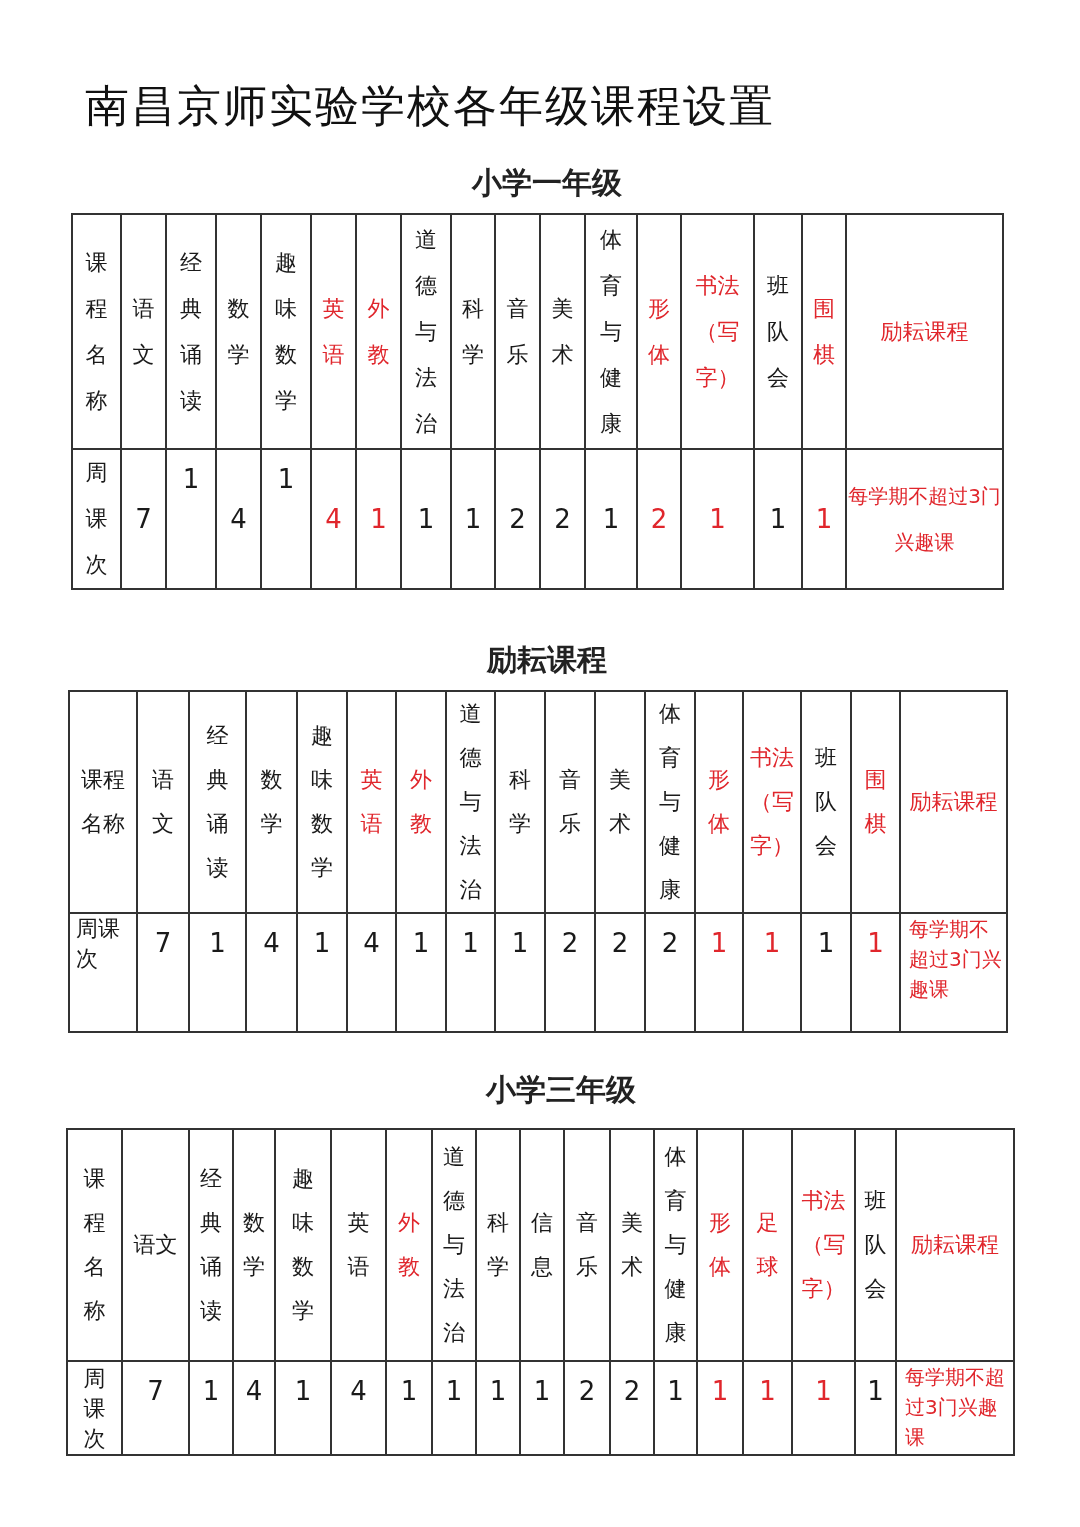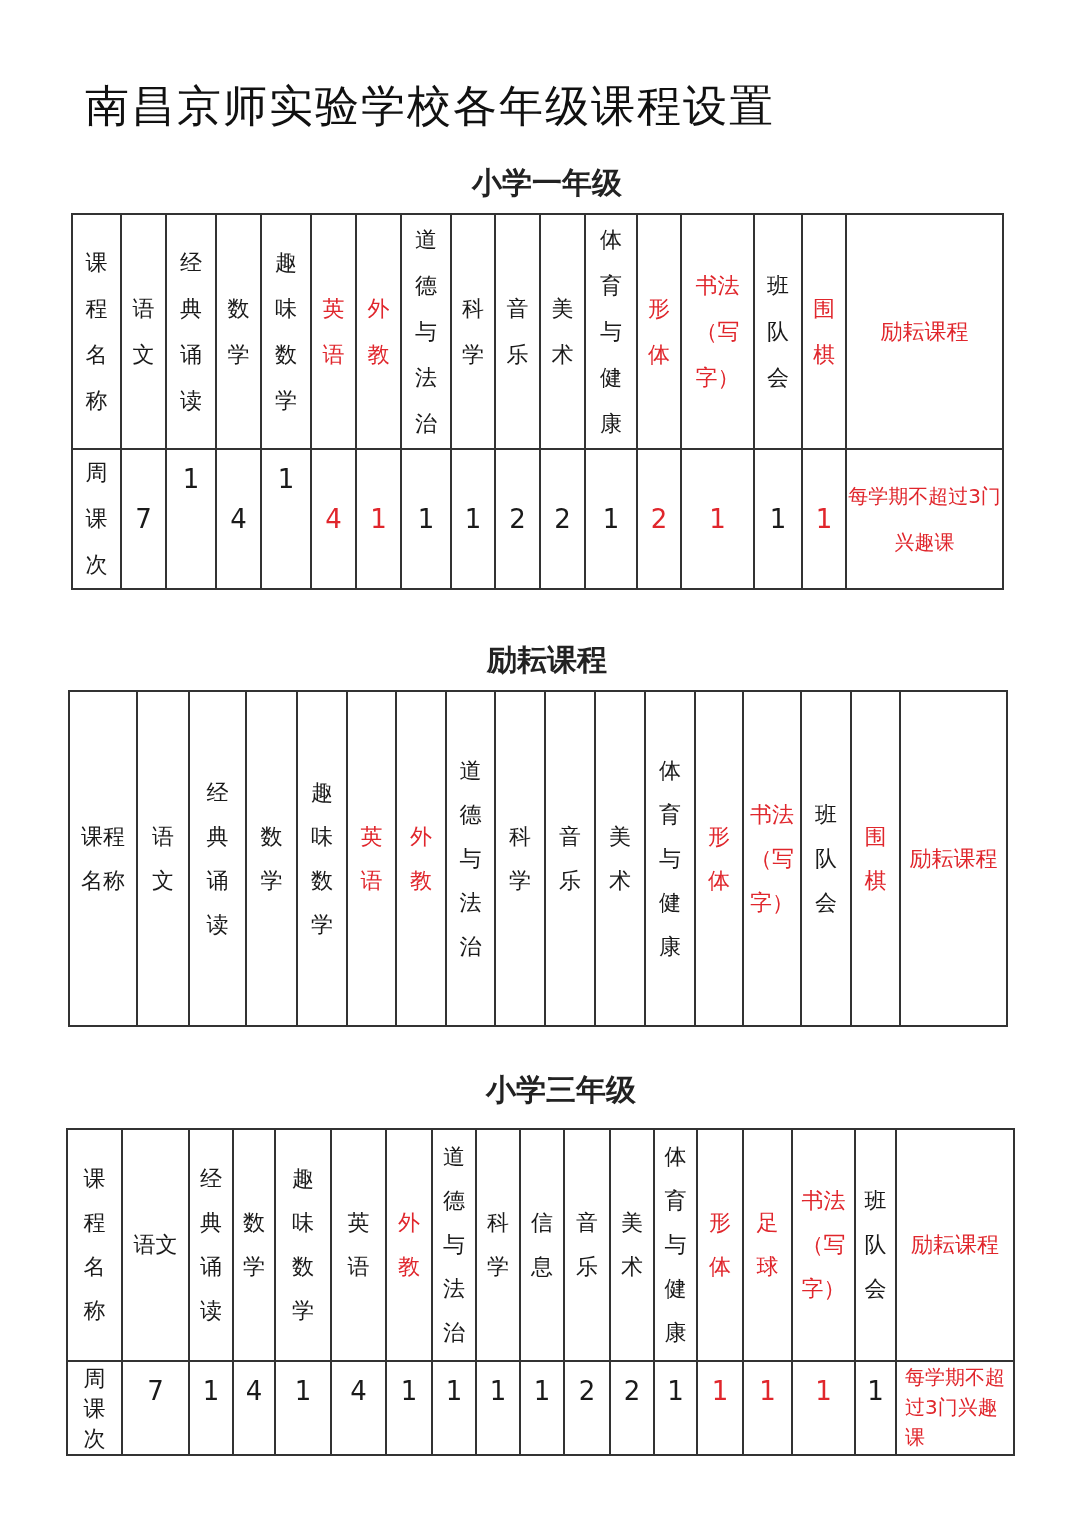--- a/index.html
+++ b/index.html
@@ -253,20 +253,42 @@
           <span>班</span>
           <span>队</span>
           <span>会</span>
         </td>
     <td class="hdr red">
           <span>围</span>
           <span>棋</span>
         </td>
     <td class="hdr red">励耘课程</td>
   </tr>
+  <tr style="height:119px;">
+    <td class="rowlabel">
+          <span style="display:block">周课</span>
+          <span style="display:block">次</span>
+        </td>
+    <td class="val">7</td>
+    <td class="val">1</td>
+    <td class="val">4</td>
+    <td class="val">1</td>
+    <td class="val">4</td>
+    <td class="val">1</td>
+    <td class="val">1</td>
+    <td class="val">1</td>
+    <td class="val">2</td>
+    <td class="val">2</td>
+    <td class="val">2</td>
+    <td class="val red">1</td>
+    <td class="val red">1</td>
+    <td class="val">1</td>
+    <td class="val red">1</td>
+    <td class="note red" style="vertical-align:top">每学期不超过3门兴趣课</td>
+  </tr>
 </tbody>
   </table>
 
 <div class="grade-title" style="left:0;top:1070px;width:1108px;">小学三年级</div>
 <table class="sched t3" style="left:66px;top:1128px;width:947px;height:326px;">
   <colgroup>
     <col style="width:55px">
       <col style="width:67px">
       <col style="width:44px">
       <col style="width:42px">

